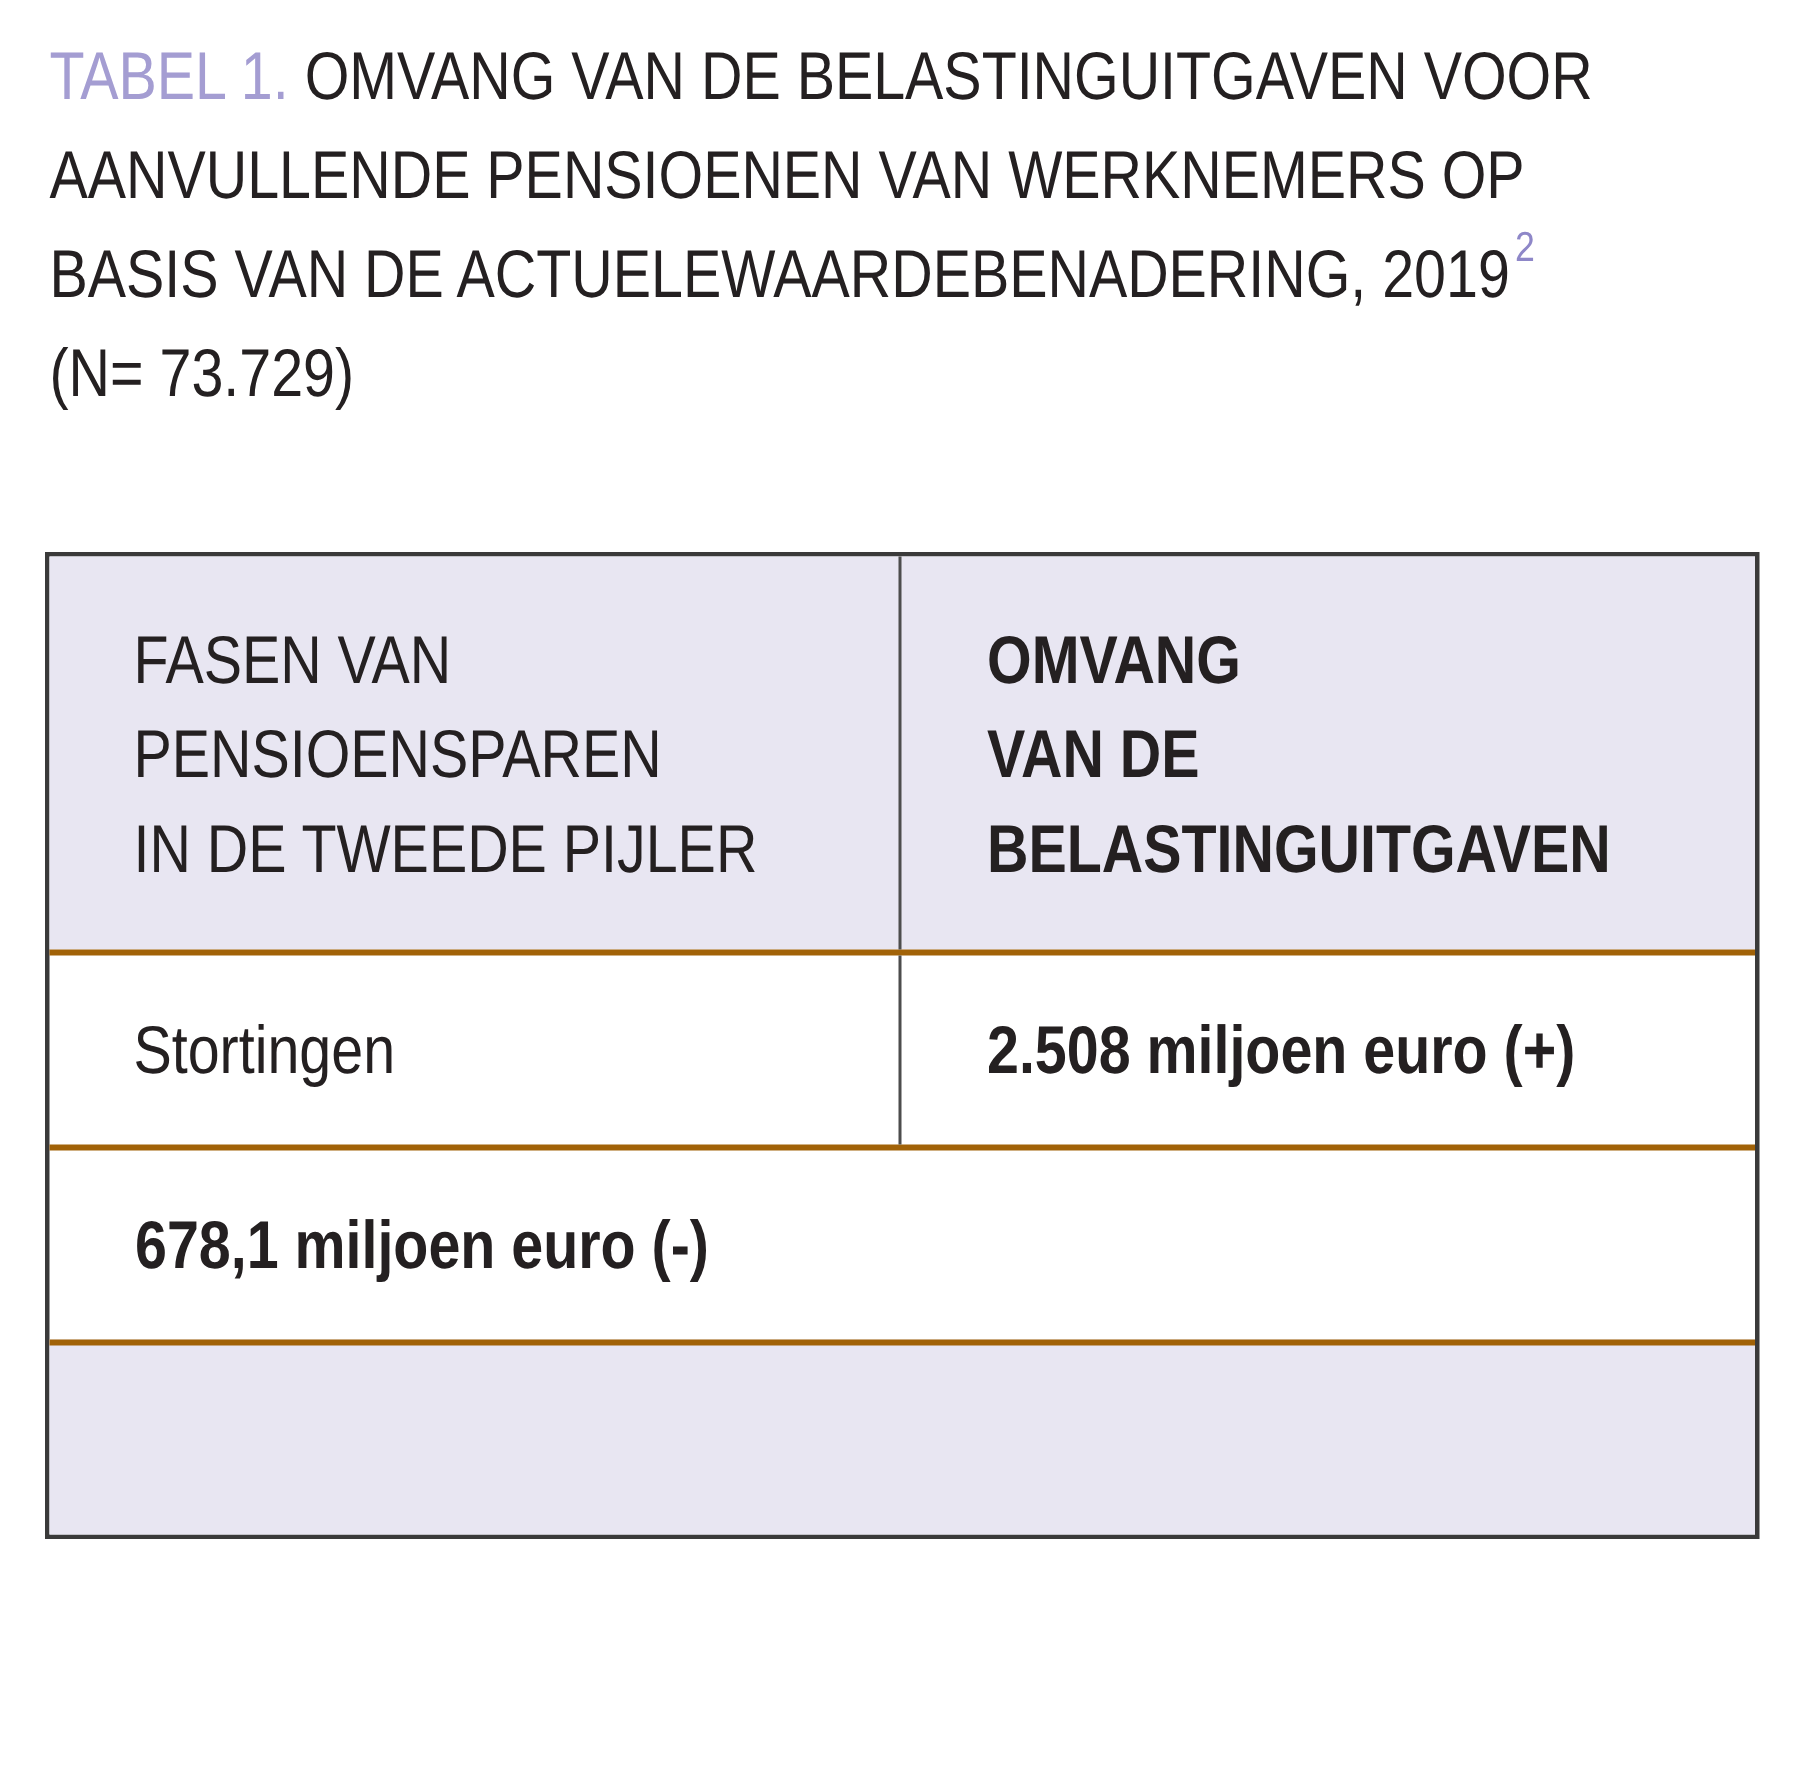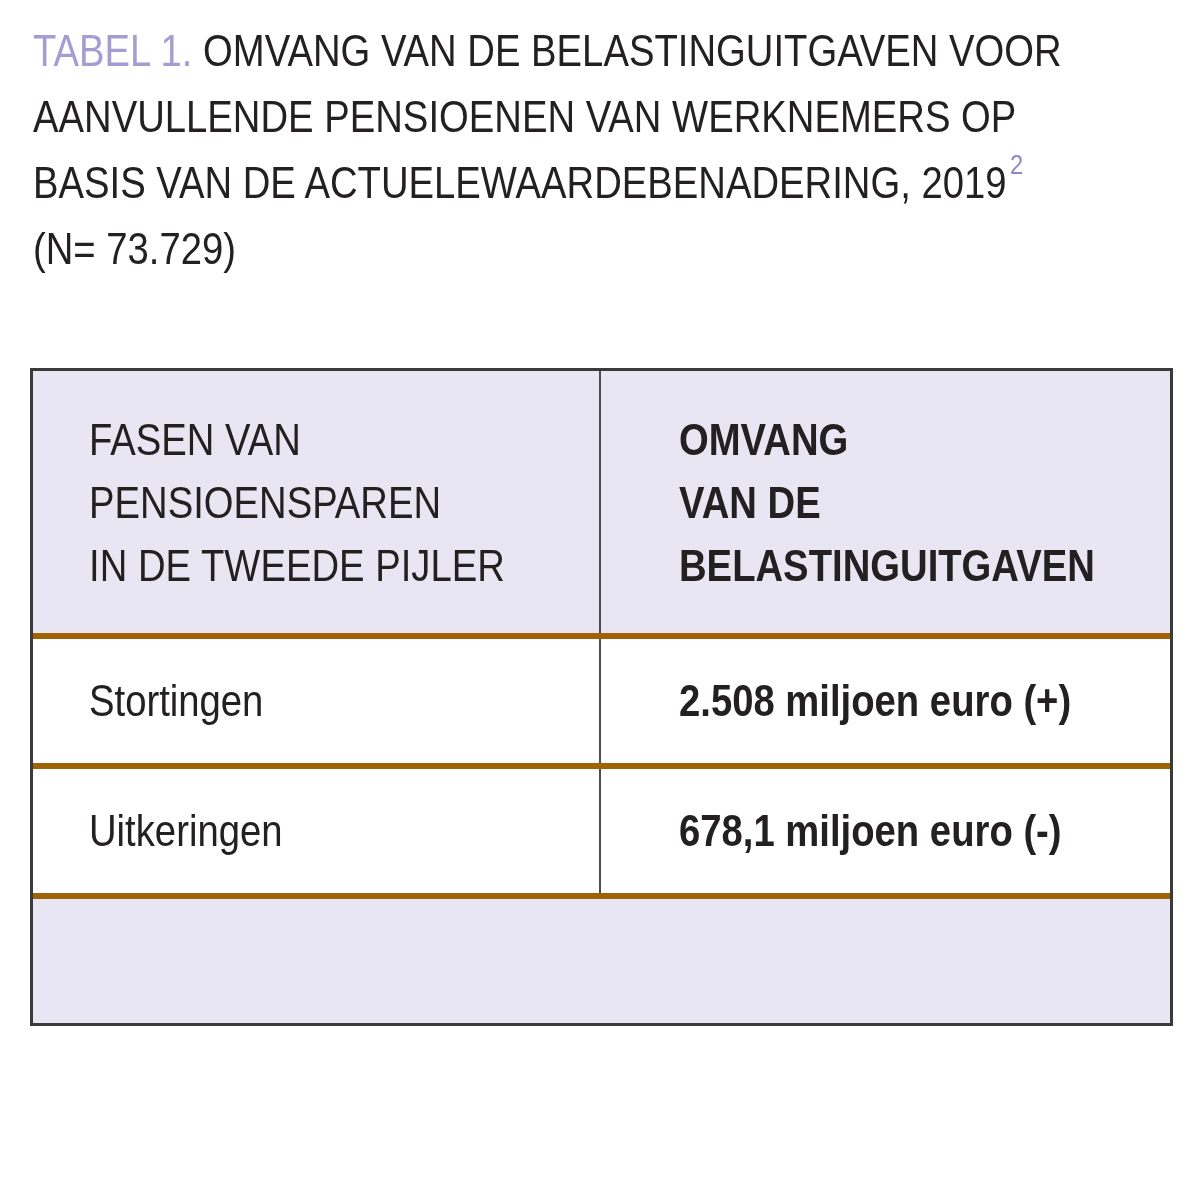--- a/index.html
+++ b/index.html
@@ -48,37 +48,37 @@
   .tbl {
     position: absolute;
     left: 30px;
     top: 368px;
     width: 1143px;
     box-sizing: border-box;
     border: 3px solid #3a3a3a;
     background: #ffffff;
   }
   .trow { display: flex; box-sizing: border-box; }
-  .trow + .trow { border-top: 6px solid #a16207; justify-content: flex-end; }
+  .trow + .trow { border-top: 4px solid #a16207; justify-content: flex-end; }
   .lav { background: #e8e6f2; }
 
   .cell-l {
     width: 568px;
     box-sizing: border-box;
     border-right: 2px solid #4d4d4d;
     display: flex;
     align-items: center;
     padding-left: 56px;
   }
   .cell-r {
     flex: 1;
     box-sizing: border-box;
     display: flex;
     align-items: center;
-    padding-left: 78px;
+    padding-left: 57px;
   }
 
   .trow.header { height: 262px; }
   .trow.data   { height: 130px; }
 
   .hdr-text {
     font-size: 45px;
     line-height: 63px;
     white-space: pre-line;
   }
@@ -127,23 +127,20 @@
       <div class="cell-l">
         <span class="cond lbl-text">Stortingen</span>
       </div>
       <div class="cell-r">
         <span class="cond val-text">2.508 miljoen euro (+)</span>
       </div>
     </div>
 
 
     <div class="trow data">
-      <div class="cell-l">
-        <span class="cond lbl-text">Uitkeringen</span>
-      </div>
       <div class="cell-r">
         <span class="cond val-text">678,1 miljoen euro (-)</span>
       </div>
     </div>
 
     <div class="trow data lav">
     </div>
 
   </div>
 </div>

